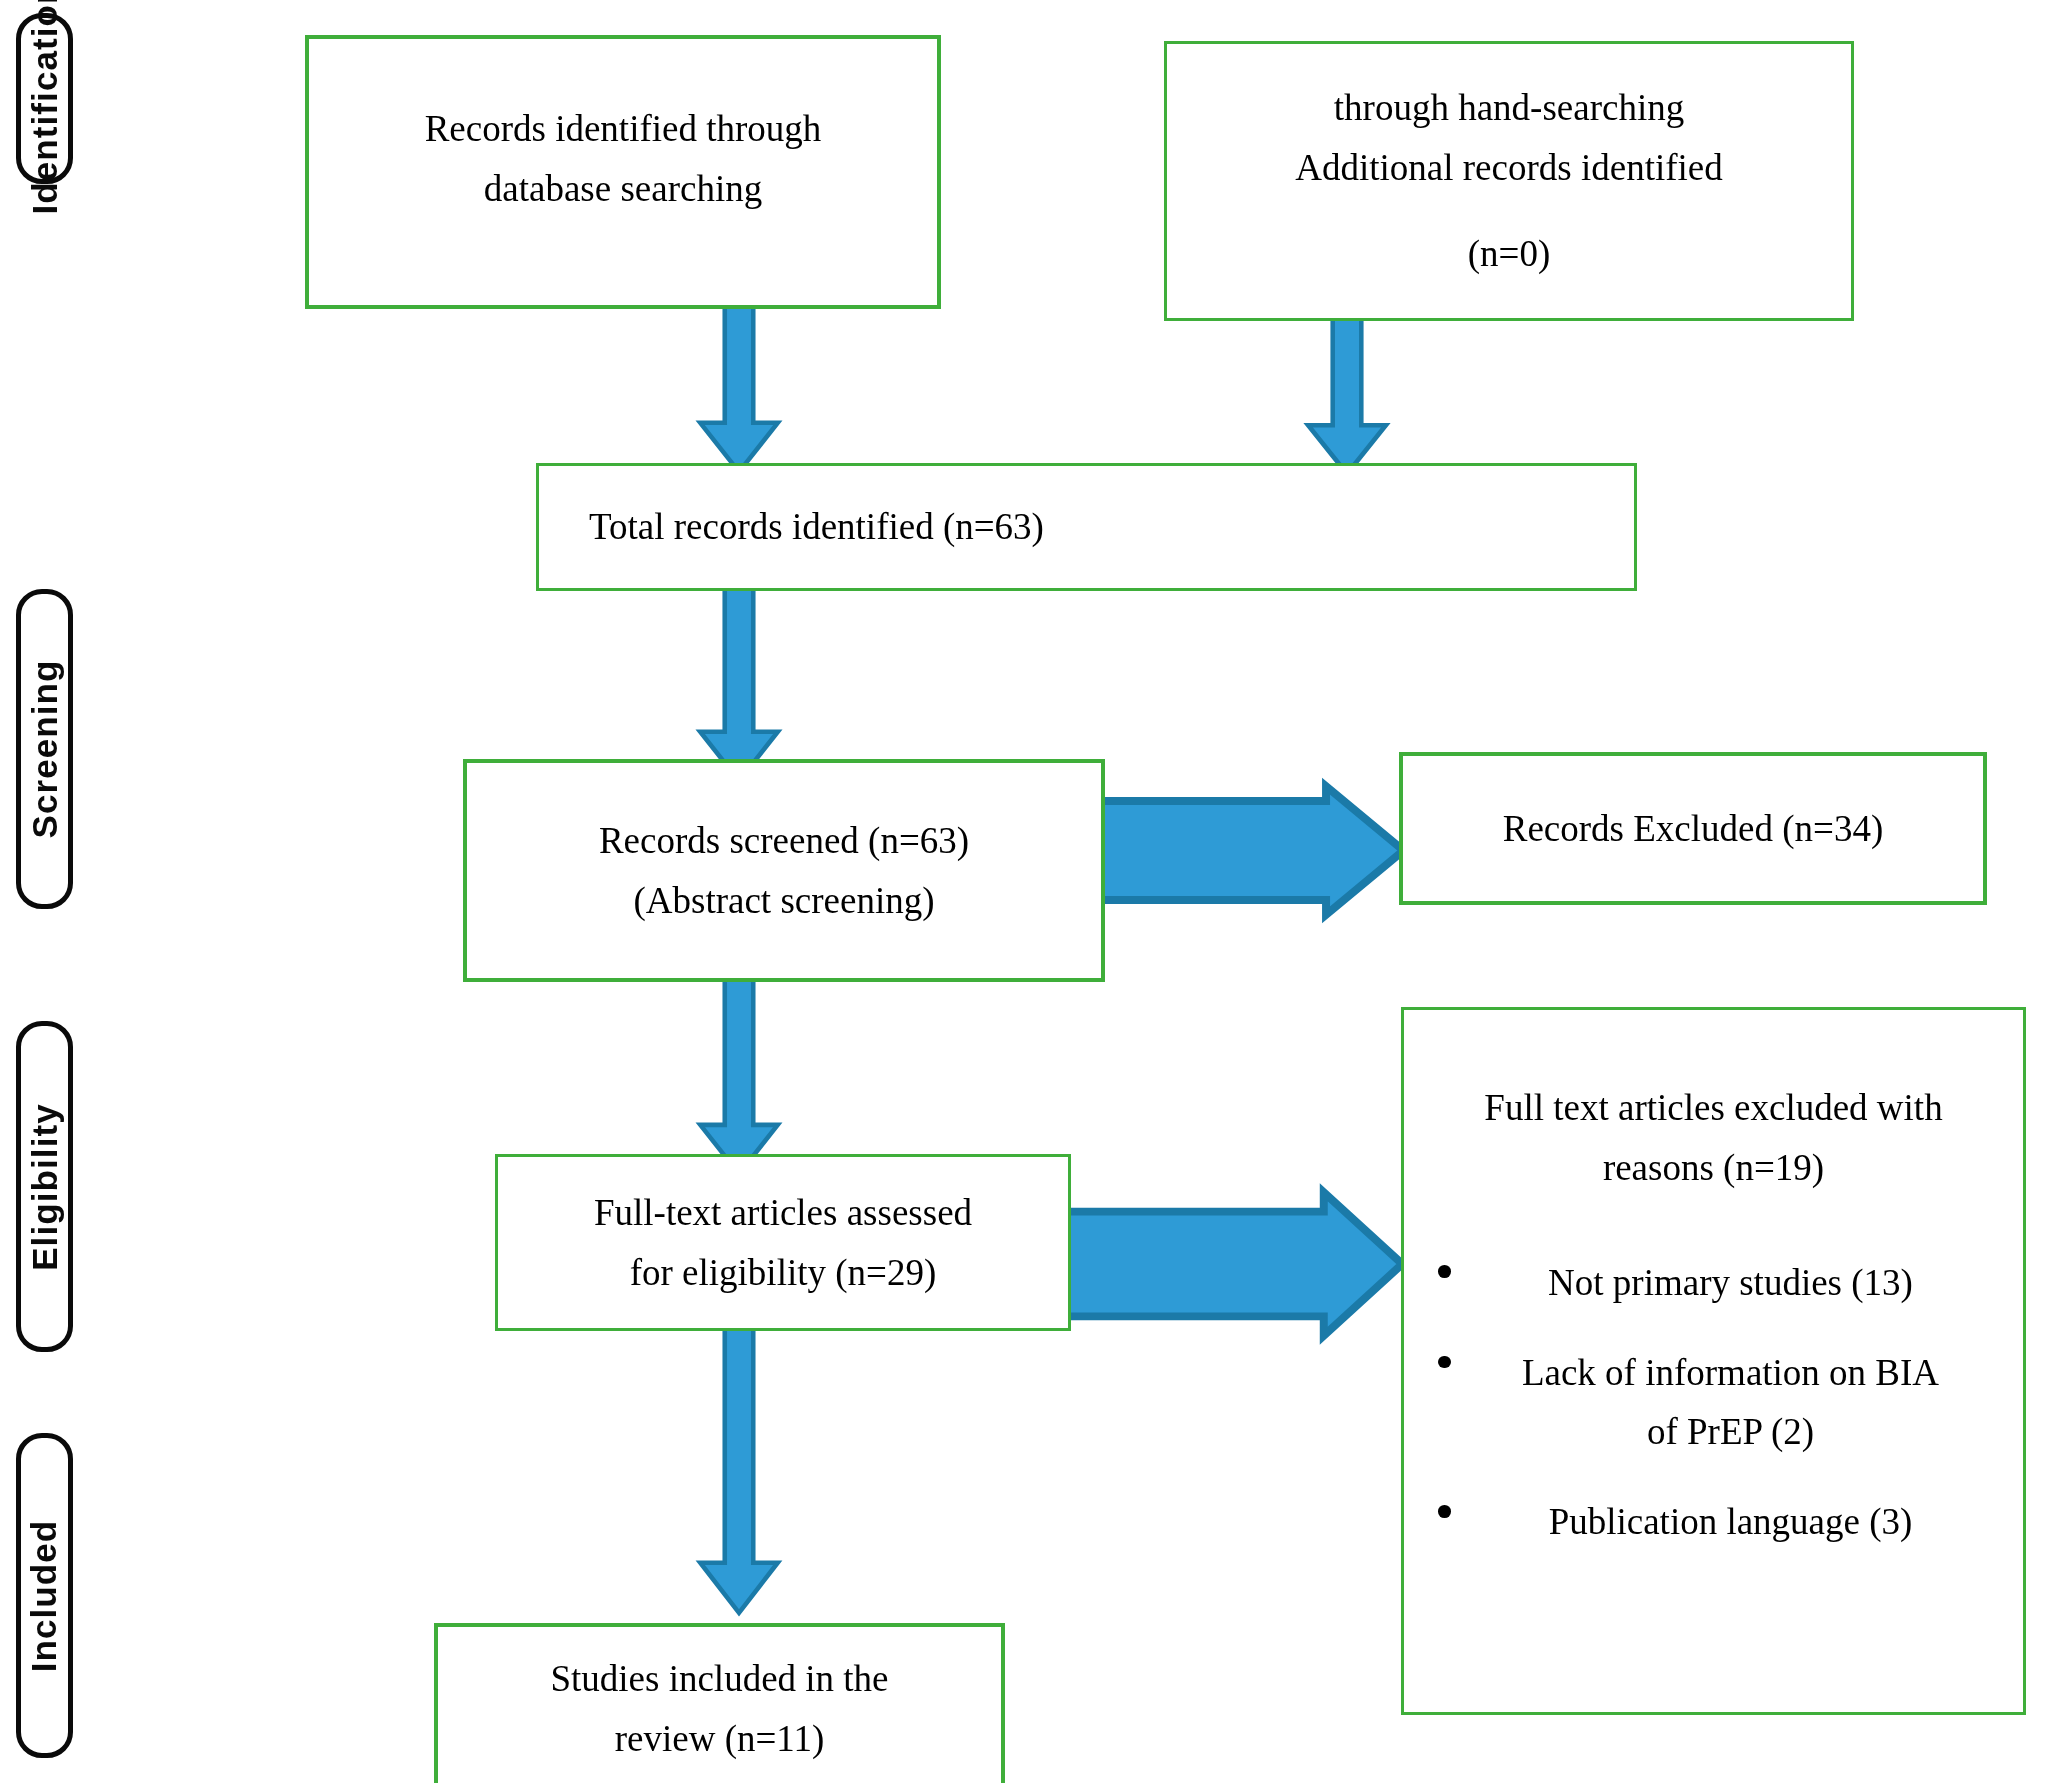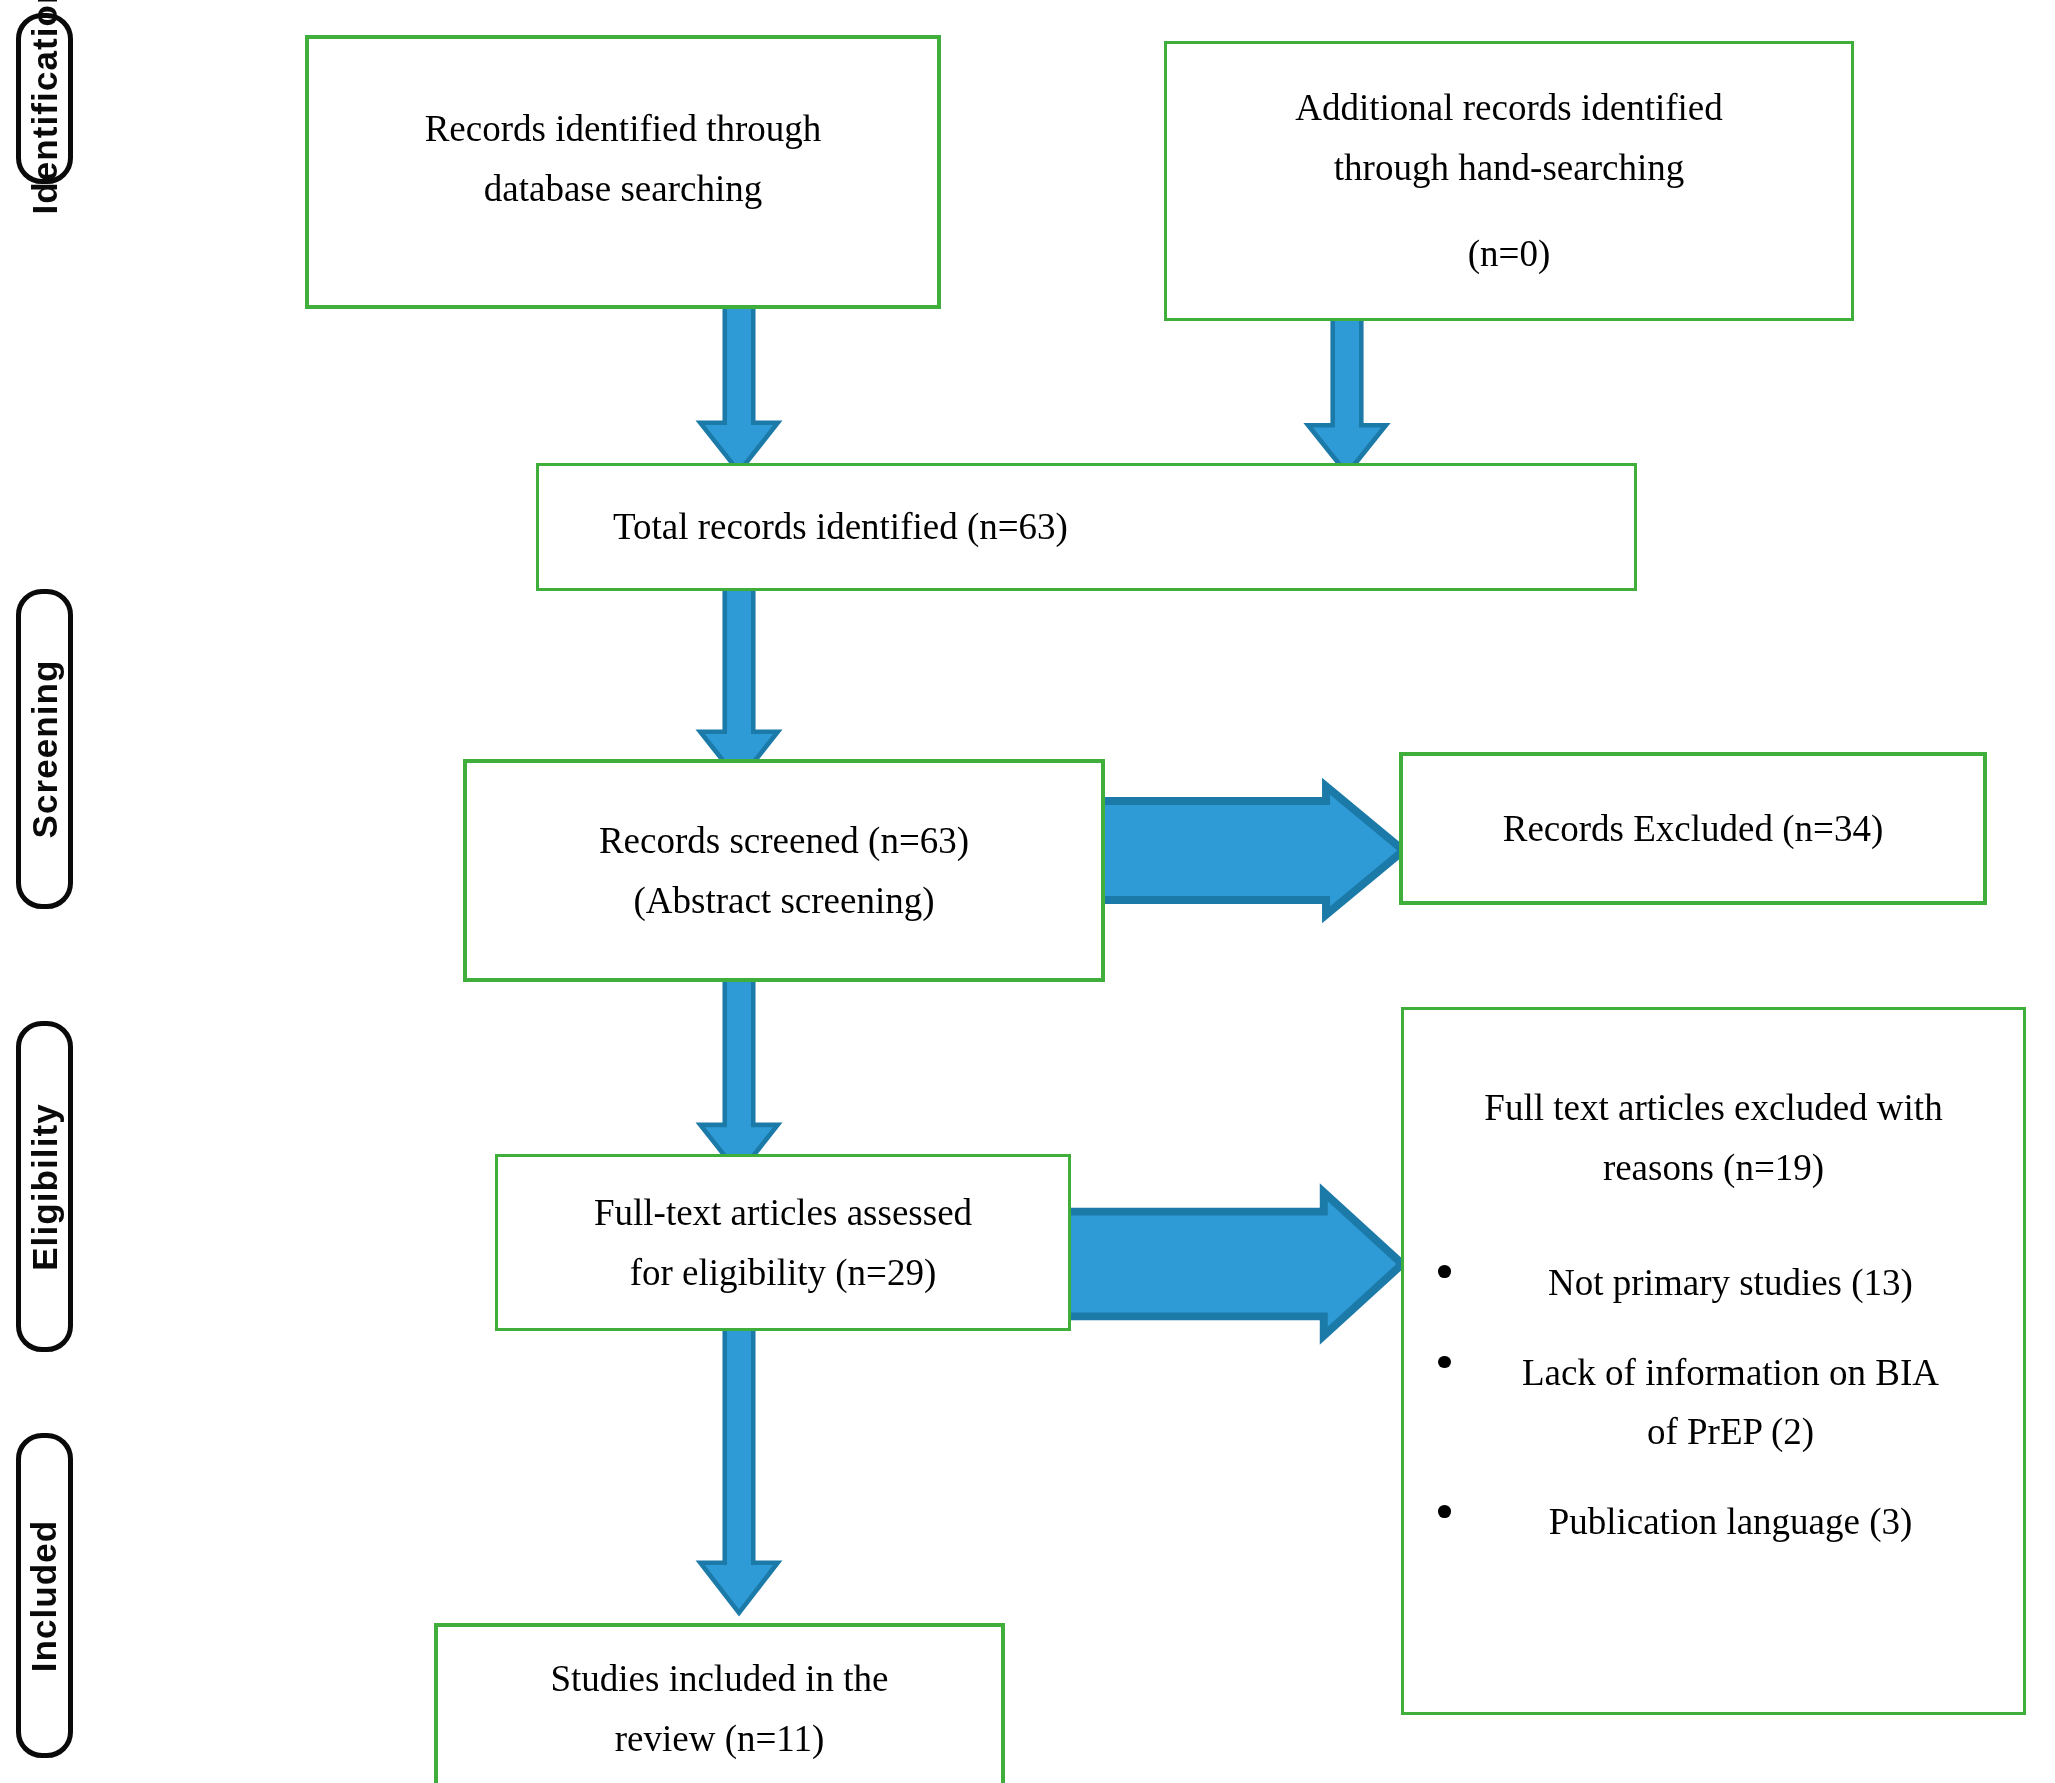--- a/index.html
+++ b/index.html
@@ -155,27 +155,27 @@
     </svg>
   </div>
 
   <div class="flow-box" style="left:305px; top:35px; width:636px; height:274px; padding:4px 23px;">
     <div class="line">Records identified through</div>
     <div class="line">database searching</div>
     <div class="spacer"></div>
   </div>
 
   <div class="flow-box thin-border" style="left:1164px; top:41px; width:690px; height:280px; padding:0 23px;">
+    <div class="line">through hand-searching</div>
     <div class="line">Additional records identified</div>
-    <div class="line">through hand-searching</div>
     <div class="spacer"></div>
     <div class="line">(n=0)</div>
   </div>
 
-  <div class="flow-box thin-border align-left" style="left:536px; top:463px; width:1101px; height:128px; padding:0 74px;">
+  <div class="flow-box thin-border align-left" style="left:536px; top:463px; width:1101px; height:128px; padding:0 50px;">
     <div class="line">Total records identified (n=63)</div>
   </div>
 
   <div class="flow-box" style="left:463px; top:759px; width:642px; height:223px; padding:0 23px;">
     <div class="line">Records screened (n=63)</div>
     <div class="line">(Abstract screening)</div>
   </div>
 
   <div class="flow-box" style="left:1399px; top:752px; width:588px; height:153px; padding:0 20px;">
     <div class="line">Records Excluded (n=34)</div>

